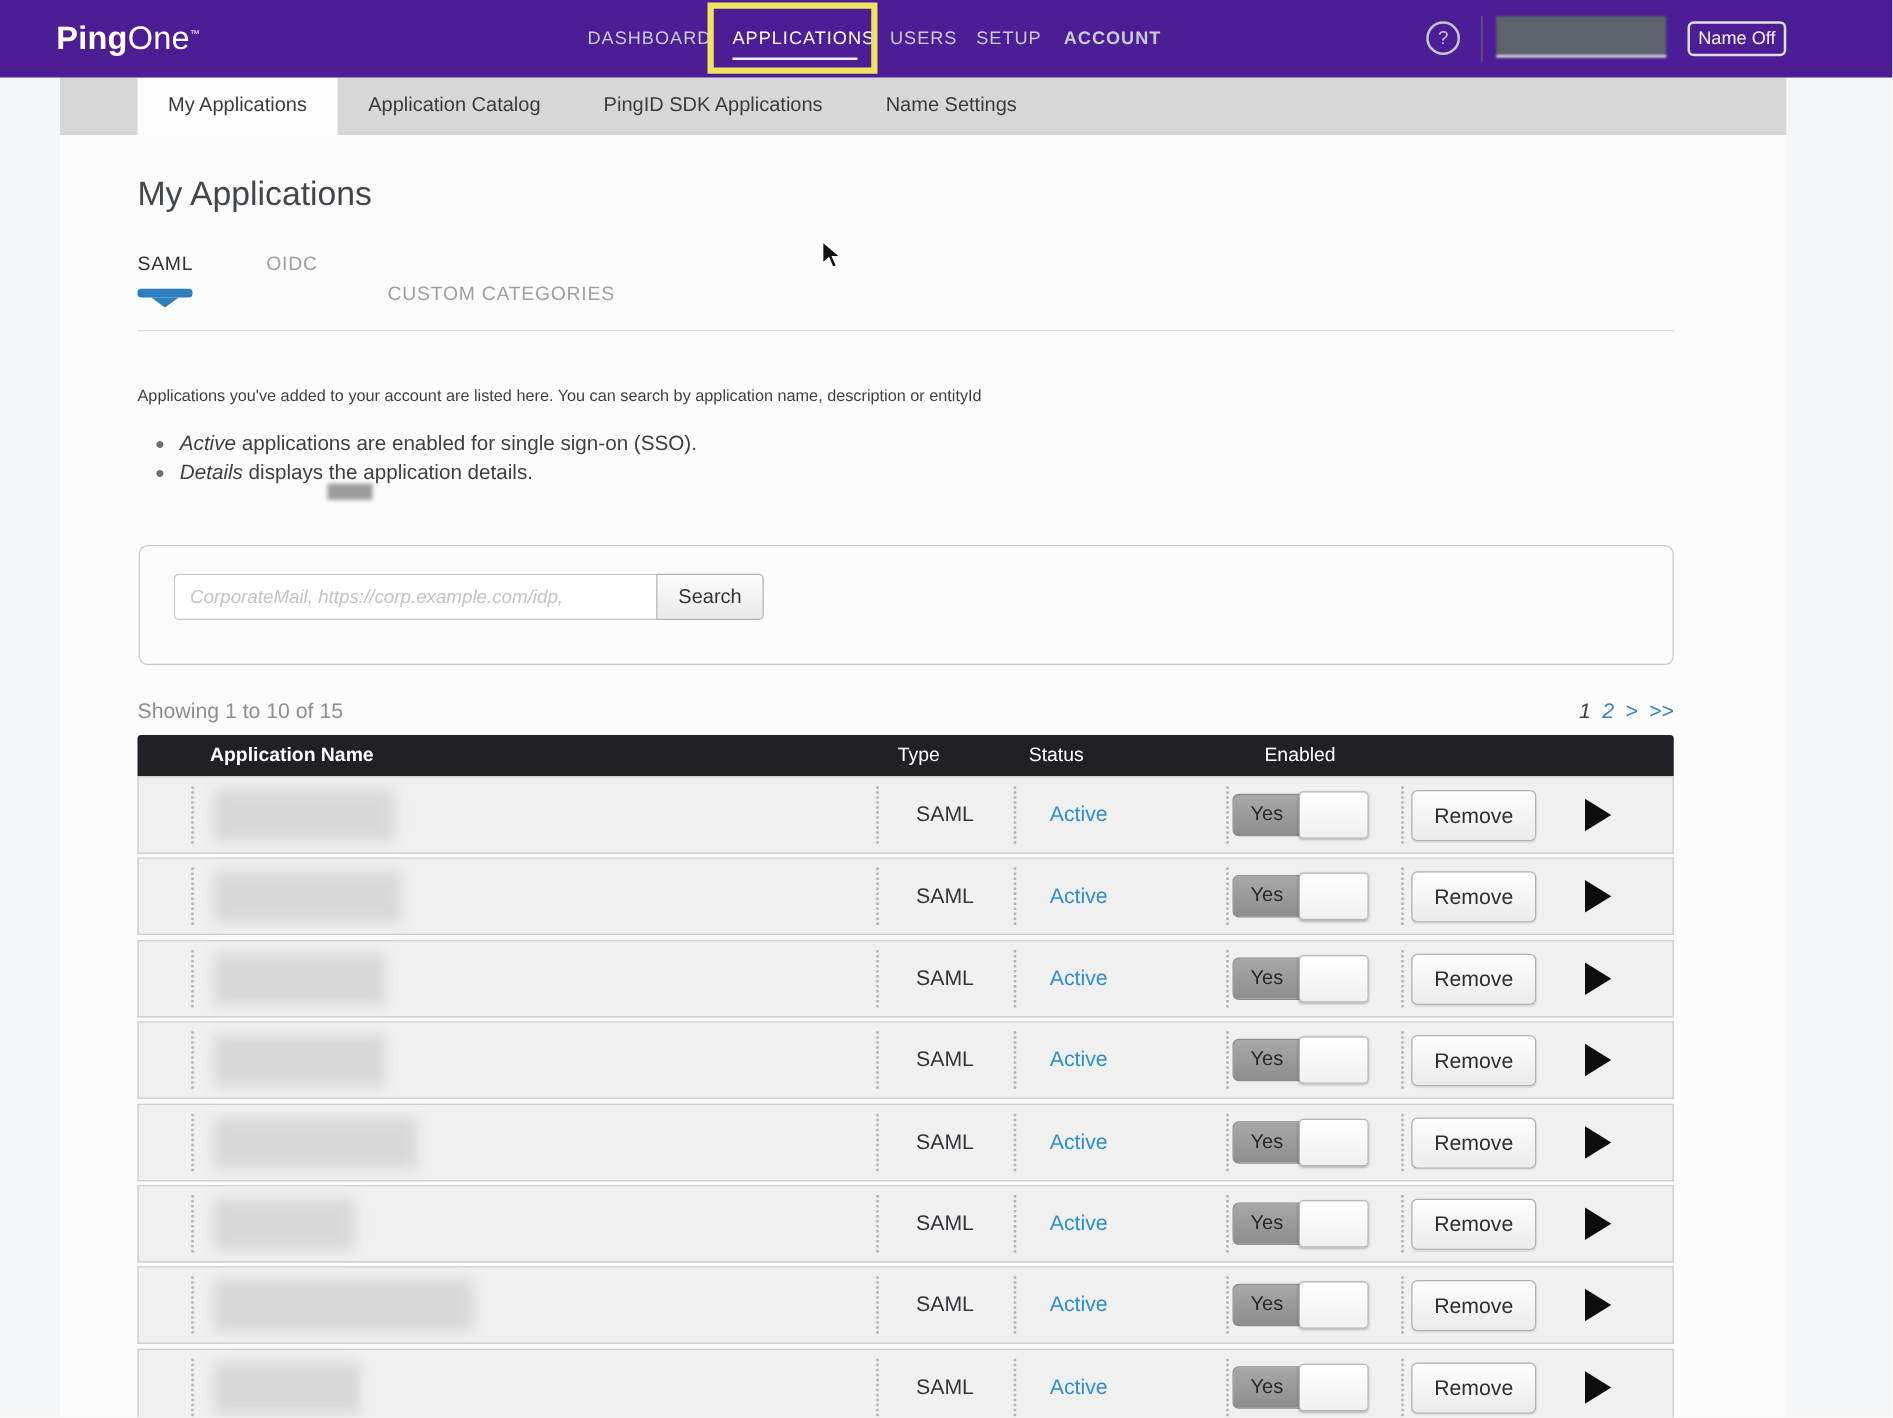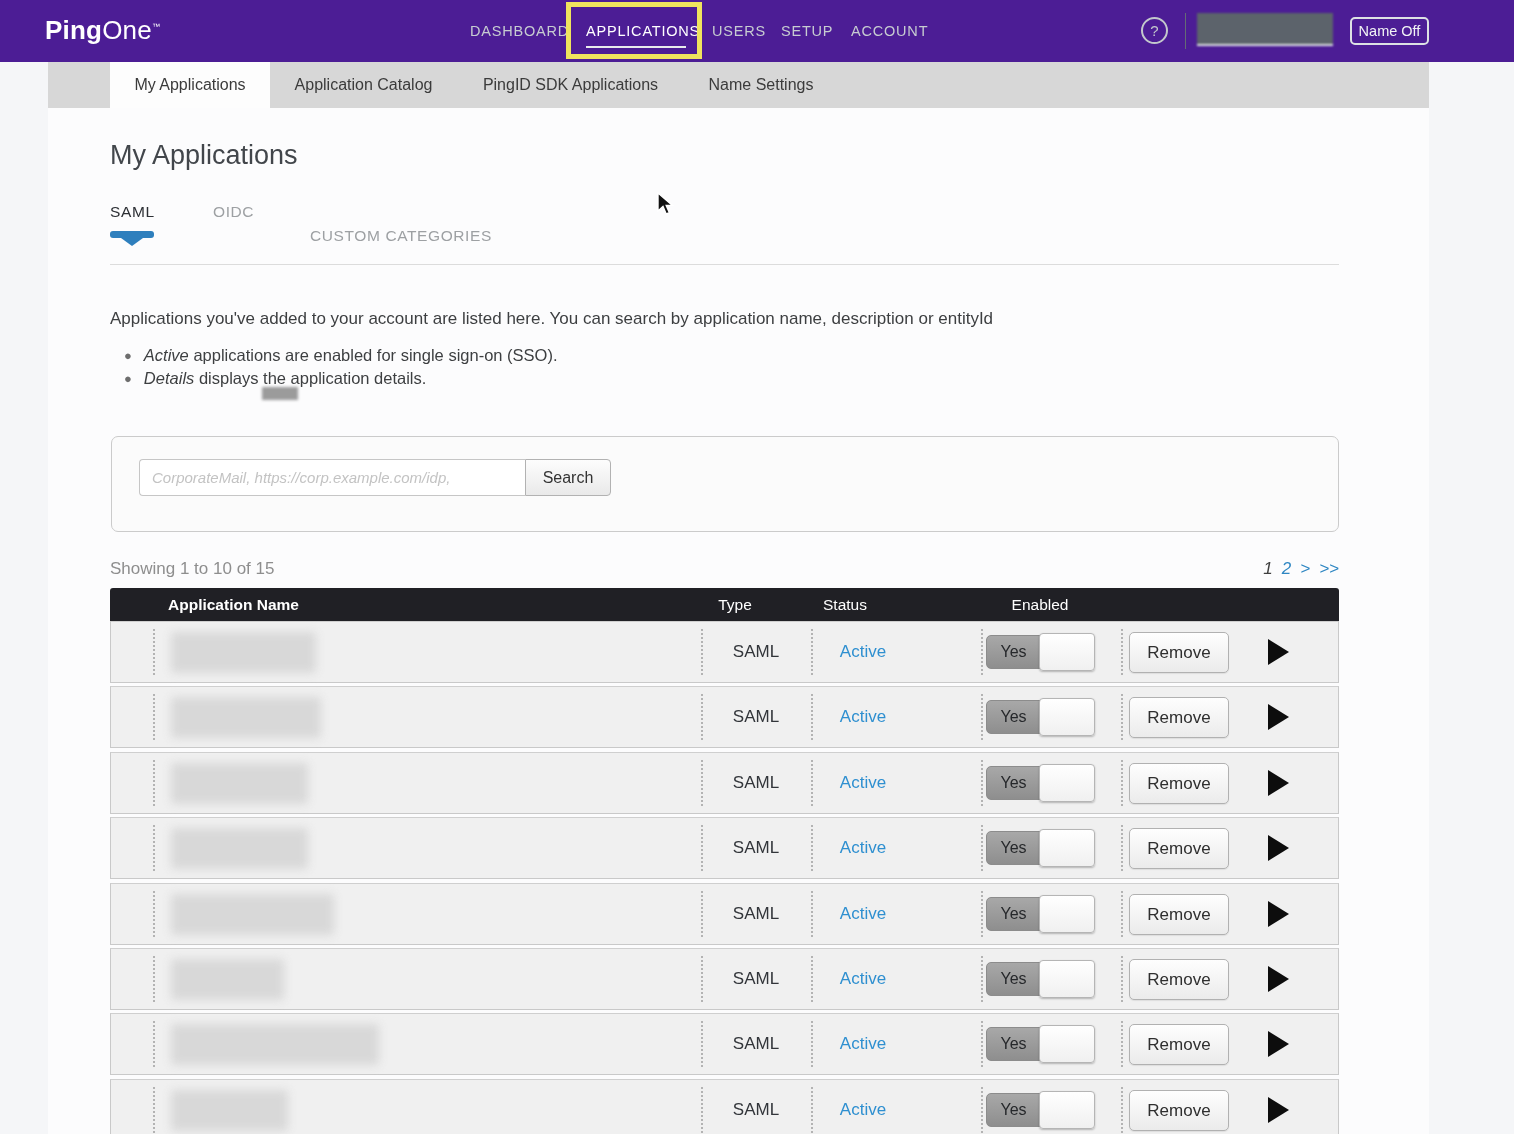--- a/index.html
+++ b/index.html
@@ -27,21 +27,21 @@
   .tab.active { background:#fdfdfd; }
 
   
   .content { position:absolute; left:48px; top:108px; width:1381px; height:1026px; background:#fcfcfd; }
   .page-title { position:absolute; left:110px; top:140px; font-size:27px; color:#42464b; font-weight:400; }
   .subtab { position:absolute; top:203px; font-size:15.5px; letter-spacing:0.6px; color:#9da0a3; cursor:pointer; }
   .subtab.active { color:#2c2f34; }
   .subtab-bar { position:absolute; left:110px; top:231px; width:44px; height:7px; background:#2e7fbd; border-radius:3px; }
   .subtab-notch { position:absolute; left:121px; top:238px; width:0; height:0; border-left:11px solid transparent; border-right:11px solid transparent; border-top:8px solid #2e7fbd; }
   .rule { position:absolute; left:110px; top:264px; width:1229px; height:1px; background:#dcdcdc; }
-  .intro { position:absolute; left:110px; top:309px; width:1100px; font-size:17px; color:#3d3f41; }
+  .intro { position:absolute; left:110px; top:309px; width:1100px; font-size:13px; color:#3d3f41; }
   .bullet { position:absolute; left:124px; font-size:16.5px; color:#3d3f41; }
   .bullet .dot { color:#6d6d6d; margin-right:12px; font-size:13px; vertical-align:1px; }
   .bullet i { font-style:italic; }
   .smudge { position:absolute; left:262px; top:387px; width:36px; height:13px; background:#4c4c4c; opacity:0.55; filter:blur(1.5px); }
 
   
   .search-panel { position:absolute; left:111px; top:436px; width:1228px; height:96px; background:#fbfbfb; border:1px solid #cbcbcb; border-radius:7px; }
   .search-input { position:absolute; left:27px; top:22px; width:386px; height:37px; border:1px solid #c6c6c6; border-right:none; border-radius:4px 0 0 4px; background:#ffffff; padding:0 12px; font-size:15px; color:#555; font-family:"Liberation Sans",sans-serif; }
   .search-input::placeholder { color:#c3c3c3; font-style:italic; }
   .search-btn { position:absolute; left:413px; top:22px; width:86px; height:37px; border:1px solid #b2b2b2; border-radius:0 4px 4px 0; background:linear-gradient(#fdfdfd,#e9e9e9); font-size:16px; color:#333; cursor:pointer; font-family:"Liberation Sans",sans-serif; }
@@ -79,21 +79,21 @@
 <body>
 
 <div class="navbar">
   <div class="brand"><b>Ping</b><span class="light">One</span><sup>™</sup></div>
 
   <span class="nav-item" style="left:470px;">DASHBOARD</span>
   <span class="nav-item active" style="left:586px;">APPLICATIONS</span>
   <span class="nav-underline"></span>
   <span class="nav-item" style="left:712px;">USERS</span>
   <span class="nav-item" style="left:781px;">SETUP</span>
-  <span class="nav-item" style="left:851px;">ACCOUNT</span>
+  <span class="nav-item" style="left:851px;font-weight:bold;">ACCOUNT</span>
 
   <div class="help-circle">?</div>
   <div class="nav-divider"></div>
   <div class="nav-redaction"></div>
   <button class="signoff">Name Off</button>
 </div>
 <div class="highlight-box"></div>
 
 <div class="tabstrip">
   <div class="tab active" style="left:62px; width:160px;">My Applications</div>

